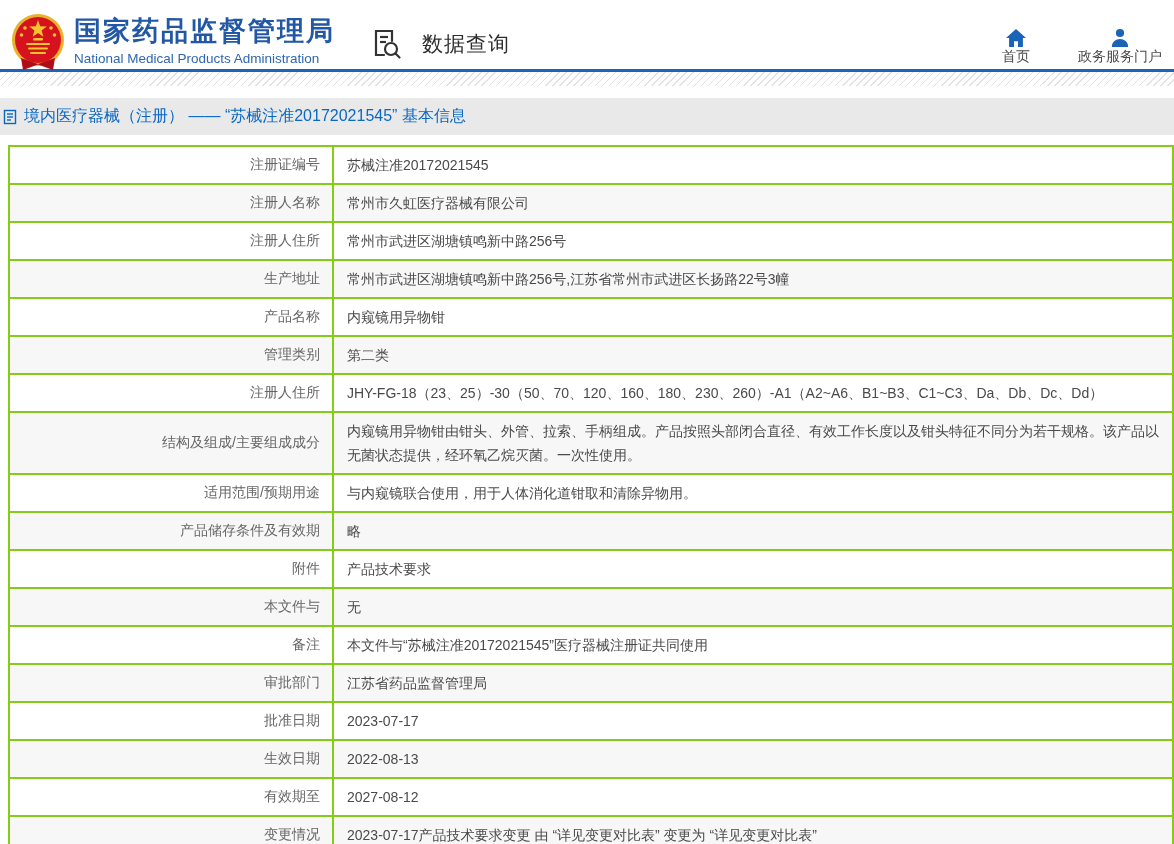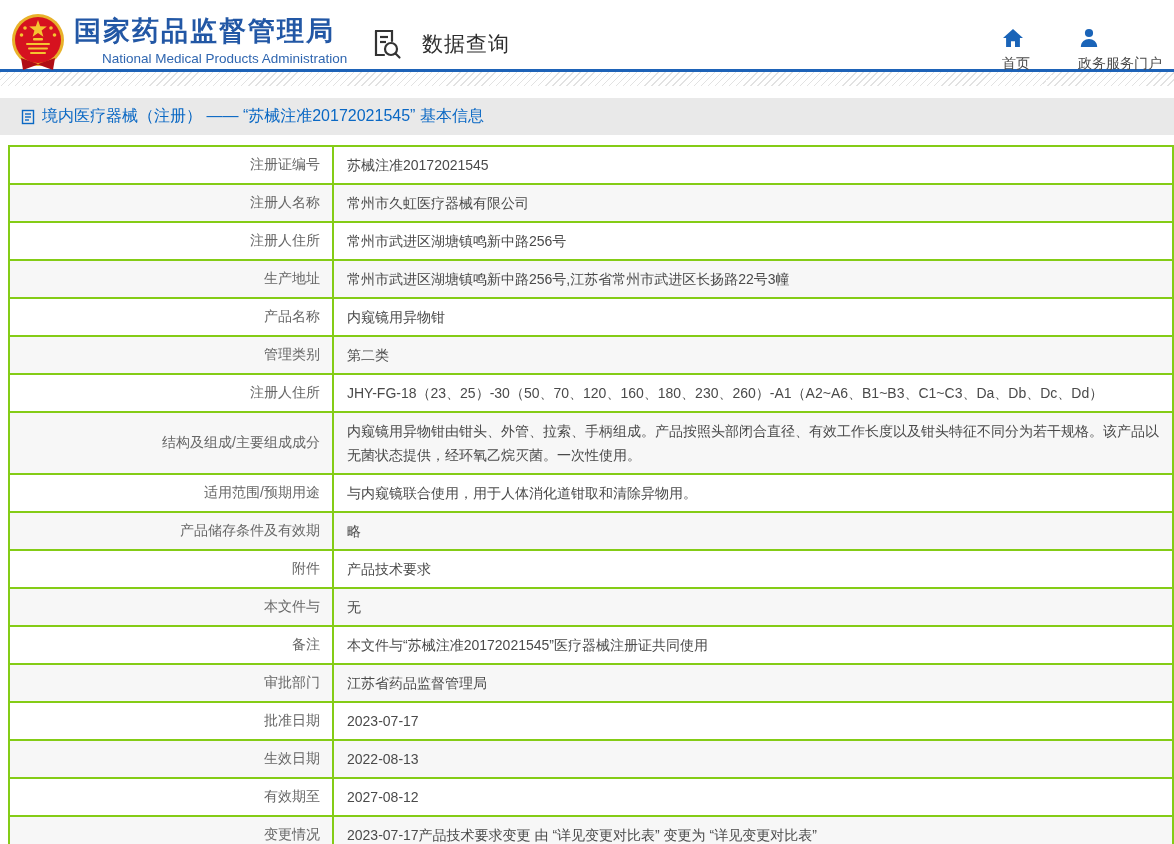--- a/index.html
+++ b/index.html
@@ -30,21 +30,20 @@
     font-size: 27px;
     font-weight: bold;
     color: #2257a5;
     letter-spacing: 2px;
     line-height: 32px;
   }
   .brand-sub {
     font-size: 13.5px;
     color: #2f66b0;
     margin-top: 4px;
-    margin-left: 28px;
   }
   .search-entry {
     position: absolute;
     left: 368px; top: 27px;
     display: flex;
     align-items: center;
     gap: 20px;
     cursor: pointer;
   }
   .search-entry .icon { width: 34px; height: 34px; }
@@ -56,21 +55,21 @@
   }
   .nav {
     position: absolute;
     right: 12px; top: 28px;
     display: flex;
     gap: 48px;
   }
   .nav-item {
     display: flex;
     flex-direction: column;
-    gap: 7px;
+    align-items: center;
     cursor: pointer;
   }
   .nav-item .nav-icon { height: 20px; }
   .nav-item .nav-label {
     font-size: 14px;
     color: #4a4a4a;
   }
 
   
   .blue-line { height: 3px; background: #1e63b8; }
@@ -83,21 +82,21 @@
     );
   }
   .gap-white-sm { height: 12px; background: #fff; }
 
   
   .breadcrumb-bar {
     height: 37px;
     background: #e9e9e9;
     display: flex;
     align-items: center;
-    padding-left: 20px;
+    padding-left: 2px;
     gap: 6px;
   }
   .breadcrumb-bar .doc-icon { width: 16px; height: 16px; flex: 0 0 auto; }
   .breadcrumb-text {
     font-size: 16px;
     color: #0a68c4;
   }
   .gap-white-md { height: 10px; background: #fff; }
 
   

